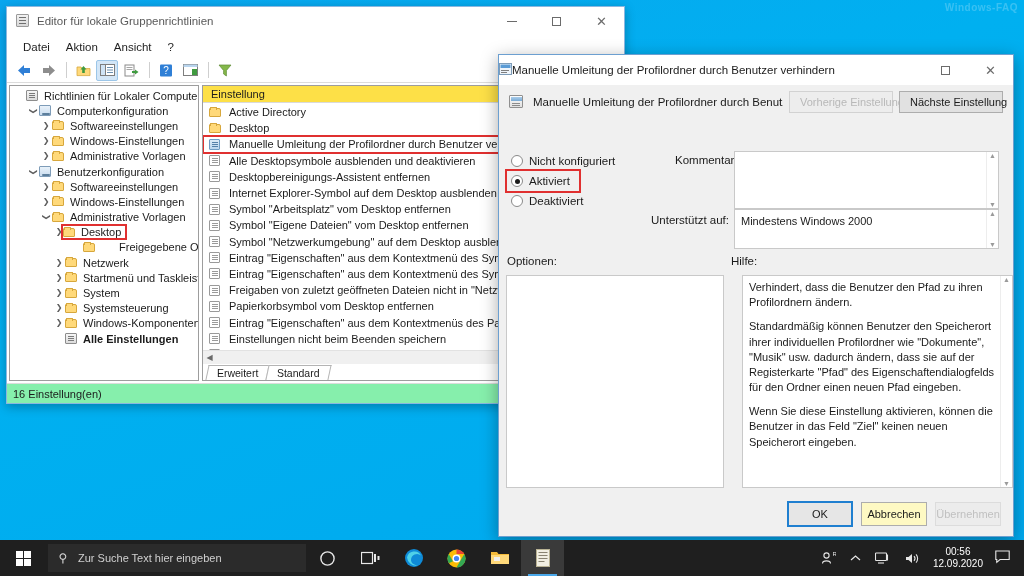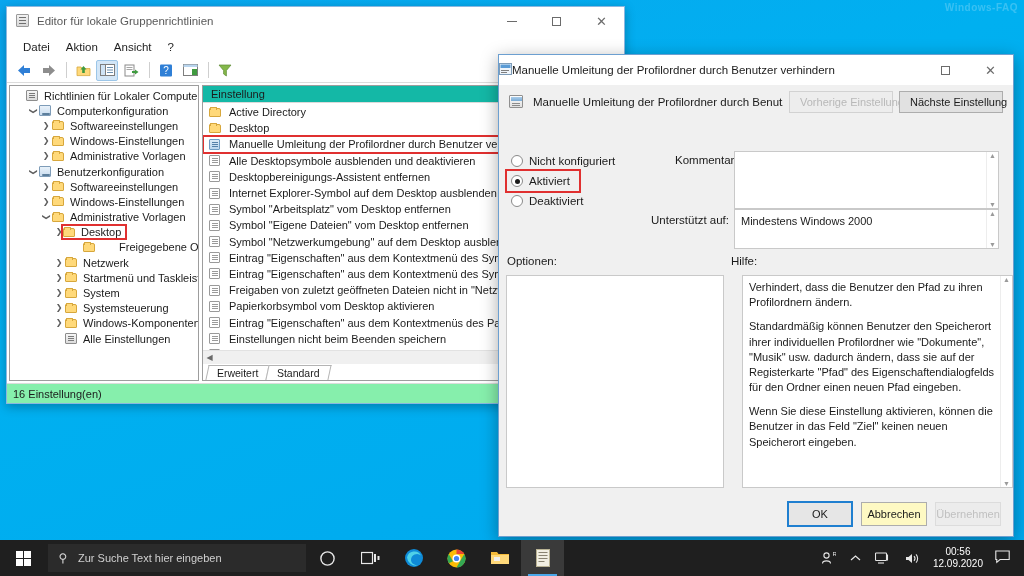--- a/index.html
+++ b/index.html
@@ -133,21 +133,21 @@
   }
   .tlabel { padding-left: 4px; }
 
   #listpane {
     flex: 1 1 auto; margin-left: 3px;
     border: 1px solid #9d9d9d; background: #fff;
     display: flex; flex-direction: column; min-width: 0;
   }
   .listhead {
     height: 17px; flex: 0 0 auto; font-size: 11px; color: #1b1b1b;
-    padding: 2px 0 0 8px; border-bottom: 1px solid #dadada; background: #14b8a6;
+    padding: 2px 0 0 8px; border-bottom: 1px solid #dadada; background: #fde047;
   }
   .listbody { flex: 1 1 auto; overflow: hidden; padding-top: 1px; }
   .lrow {
     height: 16.2px; display: flex; align-items: center;
     font-size: 11px; color: #1b1b1b; white-space: nowrap;
     padding-left: 6px; overflow: hidden;
   }
   .lrow .lico { width: 16px; flex: 0 0 auto; display: flex; align-items:center; }
   .polyico {
     width: 11px; height: 11px; border: 1px solid #9a9a9a; background: #fff;
@@ -517,21 +517,21 @@
             </span>
             <span class="tlabel">Systemsteuerung</span>
           </div>
           <div class="trow" style="padding-left: 43px;">
             <span class="twist">❯</span>
             <span class="tico">
               <span class="folder"></span>
             </span>
             <span class="tlabel">Windows-Komponenten</span>
           </div>
-          <div class="trow" style="padding-left: 43px;">
+          <div class="trow" style="padding-left: 43px; font-weight: bold;">
             <span class="twist"></span>
             <span class="tico">
               <span class="miniapp"></span>
             </span>
             <span class="tlabel">Alle Einstellungen</span>
           </div>
         </div>
       <div id="listpane">
         <div class="listhead">Einstellung</div>
         <div class="listbody">
@@ -604,21 +604,21 @@
             <div class="lrow">
               <span class="lico">
                 <span class="polyico"></span>
               </span>
               <span class="ltext">Freigaben von zuletzt geöffneten Dateien nicht in "Netzwerkumgebung"</span>
             </div>
             <div class="lrow">
               <span class="lico">
                 <span class="polyico"></span>
               </span>
-              <span class="ltext">Papierkorbsymbol vom Desktop aktivieren</span>
+              <span class="ltext">Papierkorbsymbol vom Desktop entfernen</span>
             </div>
             <div class="lrow">
               <span class="lico">
                 <span class="polyico"></span>
               </span>
               <span class="ltext">Eintrag "Eigenschaften" aus dem Kontextmenüs des Papierkorbs entferne</span>
             </div>
             <div class="lrow">
               <span class="lico">
                 <span class="polyico"></span>

